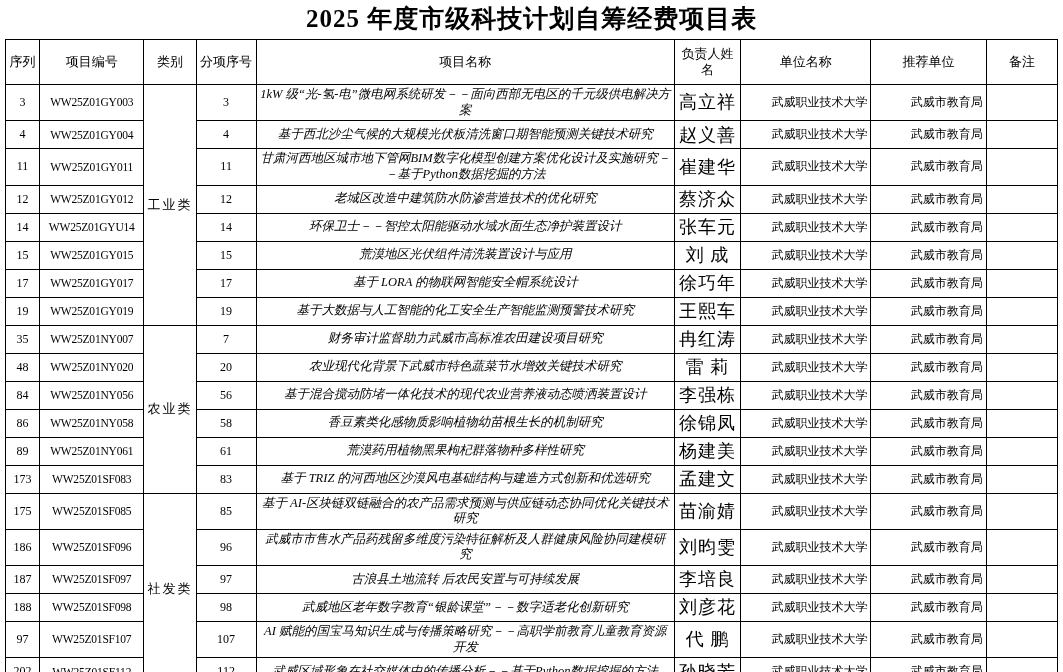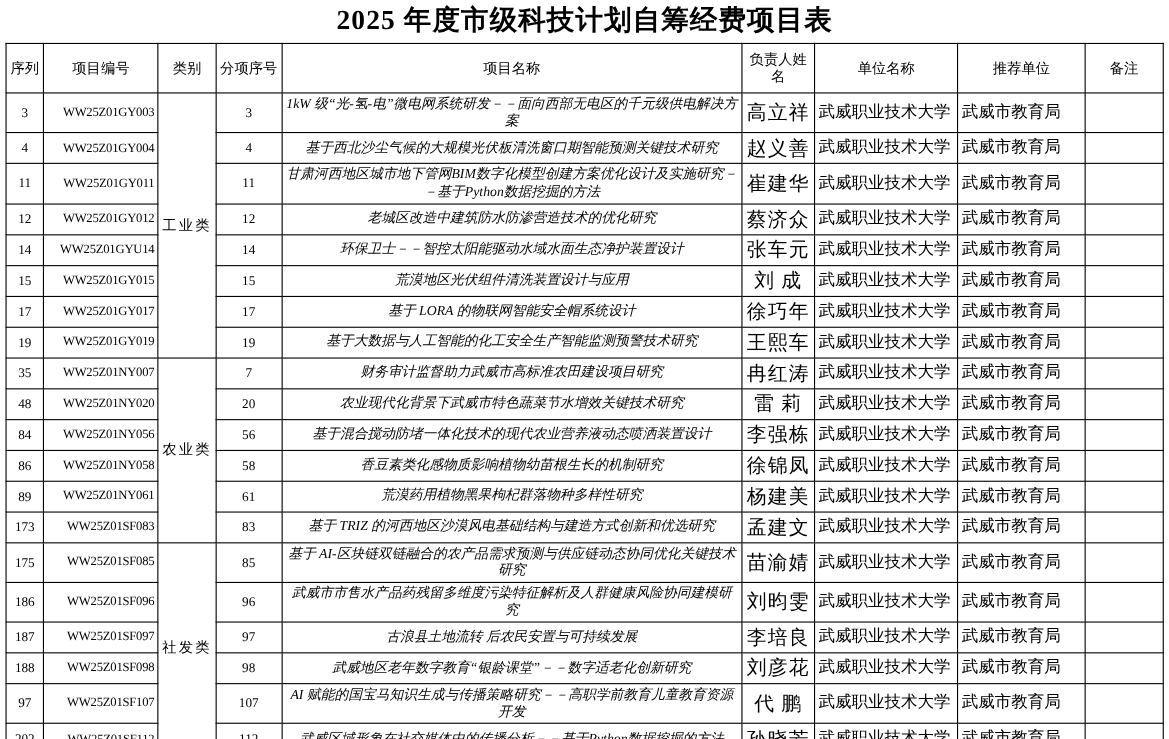--- a/index.html
+++ b/index.html
@@ -57,31 +57,31 @@
   col.c-code    { width: 104px; }
   col.c-cat     { width: 52px; }
   col.c-subseq  { width: 60px; }
   col.c-name    { width: 417px; }
   col.c-person  { width: 66px; }
   col.c-unit    { width: 130px; }
   col.c-rec     { width: 115px; }
   col.c-note    { width: 71px; }
 
   td.seq, td.subseq { text-align: center; }
-  td.code { text-align: right; font-size: 11.5px; letter-spacing: -0.2px; }
+  td.code { text-align: center; font-size: 11.5px; letter-spacing: -0.2px; }
   td.cat {
     text-align: center;
     font-size: 13px;
     font-weight: normal;
     letter-spacing: 2px;
     margin-left: 36px;
   }
   td.name { text-align: center; font-size: 12.5px; font-style: italic; }
   td.person { text-align: center; font-size: 18px; letter-spacing: 1px;}
-  td.unit, td.rec { text-align: left; font-size: 15px; }
+  td.unit, td.rec { text-align: right; font-size: 12px; }
   td.note { text-align: center; }
   tbody tr { height: 28px; }
   .two-line { line-height: 1.2; }
 </style>
 </head>
 <body>
 
 <div class="page">
   <div class="doc-title">2025 年度市级科技计划自筹经费项目表</div>
 

